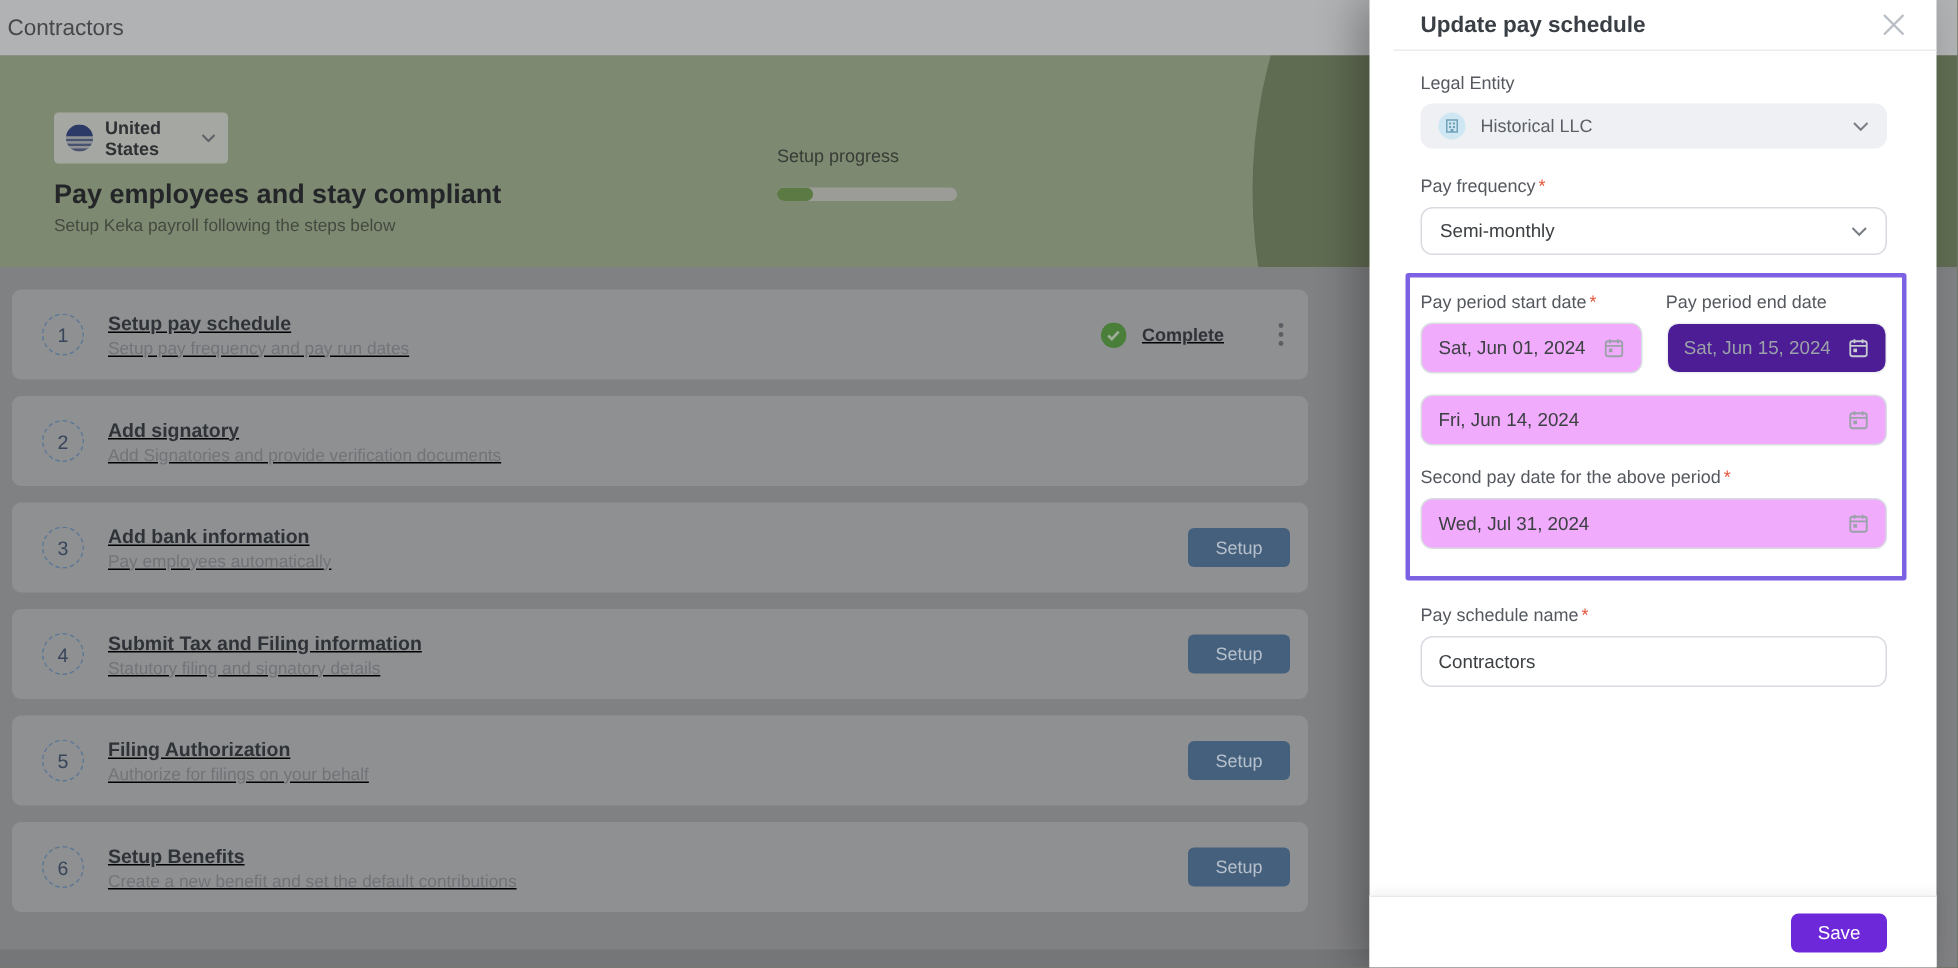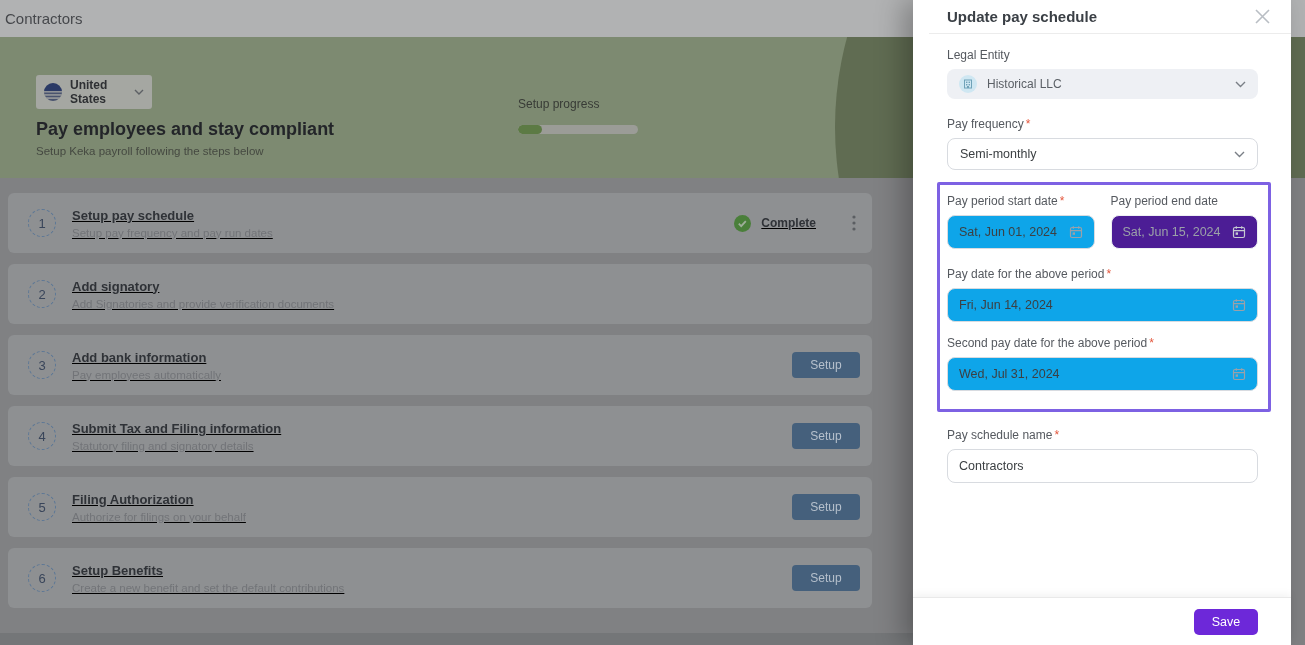--- a/index.html
+++ b/index.html
@@ -67,21 +67,21 @@
   .select-field { height:32px; background:#fff; border:1px solid #d8dbe0; border-radius:8px;
                   display:flex; align-items:center; padding:0 12px; cursor:pointer; }
   .select-value { font-size:12.5px; color:#3c4043; flex:1; }
 
   .section-gap { margin-top:18px; }
 
   .highlight-box { margin:12px -13px 16px -10px; border:3px solid #7d61e3; border-radius:2px;
                    padding:9px 10px 4px 7px; }
   .date-row { display:flex; gap:16px; }
   .date-col { flex:1; min-width:0; }
-  .date-field { height:34px; background:#0ea5e9; border:1px solid #d8dbe0; border-radius:8px;
+  .date-field { height:34px; background:#f0abfc; border:1px solid #d8dbe0; border-radius:8px;
                 display:flex; align-items:center; padding:0 11px; cursor:pointer; margin-bottom:14px; }
   .date-field .val { font-size:12.5px; color:#3c4043; flex:1; white-space:nowrap; }
   .date-field.disabled { background:#4c1d95; border-color:#eef0f3; cursor:default; }
   .date-field.disabled .val { color:#9ba1a8; }
   .cal-icon { flex:none; }
 
   .text-input { width:100%; height:34px; border:1px solid #d8dbe0; border-radius:8px;
                 padding:0 11px; font-size:12.5px; color:#3c4043;
                 font-family:"Liberation Sans", sans-serif; outline:none; }
 
@@ -289,23 +289,20 @@
               <svg width="14" height="14" viewBox="0 0 14 14">
                   <rect x="1.5" y="2.5" width="11" height="10" rx="1.5" fill="none" stroke="#c6cbd1" stroke-width="1.2"></rect>
                   <path d="M4.3 1.2v2.6M9.7 1.2v2.6M1.5 5.6h11" stroke="#c6cbd1" stroke-width="1.2"></path>
                   <rect x="3.6" y="7.4" width="2.4" height="2.4" fill="#c6cbd1"></rect>
                 </svg>
             </span>
           </div>
         </div>
       </div>
 
-      <div class="f-label" style="margin-top:4px;">
-        <span>Pay date for the above period</span><span class="req">*</span>
-      </div>
       <div class="date-field">
         <span class="val">Fri, Jun 14, 2024</span>
         <span class="cal-icon" style="line-height:0;">
           <svg width="14" height="14" viewBox="0 0 14 14">
               <rect x="1.5" y="2.5" width="11" height="10" rx="1.5" fill="none" stroke="#9aa1a9" stroke-width="1.2"></rect>
               <path d="M4.3 1.2v2.6M9.7 1.2v2.6M1.5 5.6h11" stroke="#9aa1a9" stroke-width="1.2"></path>
               <rect x="3.6" y="7.4" width="2.4" height="2.4" fill="#9aa1a9"></rect>
             </svg>
         </span>
       </div>

